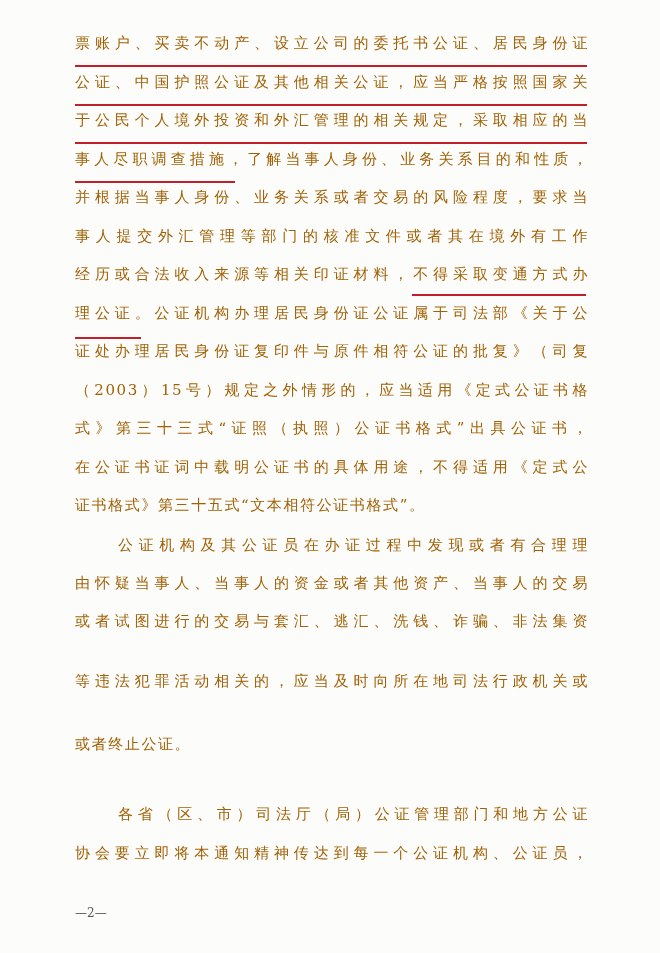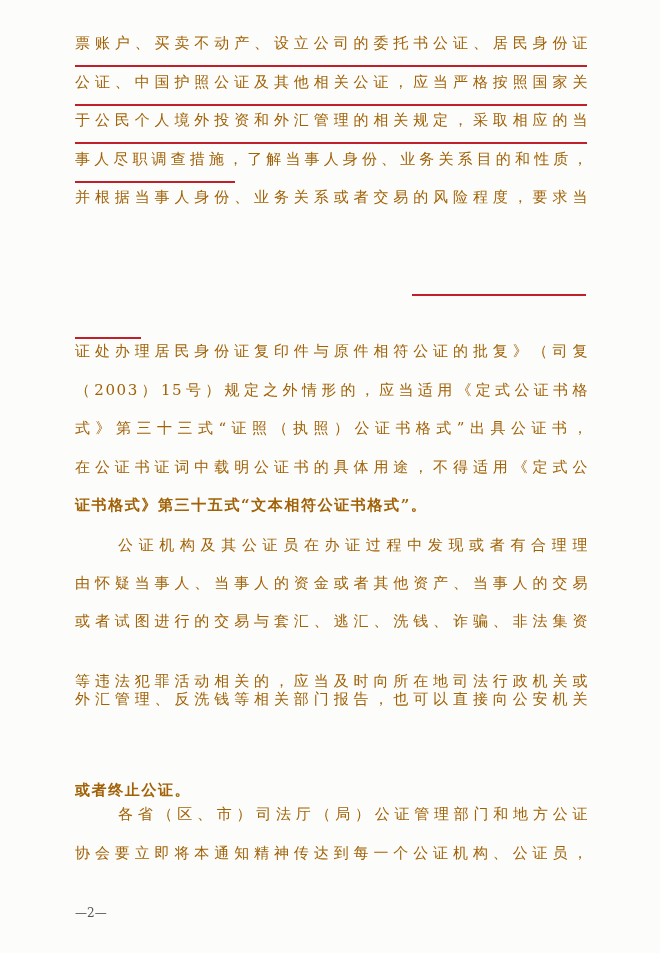--- a/index.html
+++ b/index.html
@@ -5,49 +5,51 @@
   html, body { margin:0; padding:0; }
   body { width:660px; height:953px; background:#fbfbfa; position:relative; overflow:hidden; }
   .page { position:absolute; left:0; top:0; width:660px; height:953px; background:#fcfcfb; }
   .line {
     position:absolute; left:75px; width:514px; height:30px;
     font-family:"DejaVu Serif", serif; font-size:15px; color:#a16207;
     white-space:nowrap; line-height:30px; letter-spacing:1.6px;
     text-align:justify; text-align-last:justify;
   }
   .line.indent { left:118px; width:471px; }
-  .line.last { text-align-last:left;font-weight:bold; }
+  .line.last { text-align-last:left; }
   .uline { position:absolute; height:2px; background:#c0202a; }
   .pagenum { position:absolute; left:75px; top:906px; font-family:"DejaVu Serif", serif; font-size:12px; color:#555; }
 </style>
 </head>
 <body>
 
 <div class="page">
   <div class="line" style="top:28px">票账户、买卖不动产、设立公司的委托书公证、居民身份证</div>
   <div class="uline" style="top:65px;left:75px;width:512px"></div>
   <div class="line" style="top:67px">公证、中国护照公证及其他相关公证，应当严格按照国家关</div>
   <div class="uline" style="top:104px;left:75px;width:512px"></div>
   <div class="line" style="top:105px">于公民个人境外投资和外汇管理的相关规定，采取相应的当</div>
   <div class="uline" style="top:142px;left:75px;width:512px"></div>
   <div class="line" style="top:144px">事人尽职调查措施，了解当事人身份、业务关系目的和性质，</div>
   <div class="uline" style="top:181px;left:75px;width:160px"></div>
   <div class="line" style="top:182px">并根据当事人身份、业务关系或者交易的风险程度，要求当</div>
+  <div class="line" style="top:221px">事人提交外汇管理等部门的核准文件或者其在境外有工作</div>
+  <div class="line" style="top:259px">经历或合法收入来源等相关印证材料，不得采取变通方式办</div>
   <div class="uline" style="top:294px;left:412px;width:174px"></div>
+  <div class="line" style="top:298px">理公证。公证机构办理居民身份证公证属于司法部《关于公</div>
   <div class="uline" style="top:337px;left:75px;width:66px"></div>
   <div class="line" style="top:336px">证处办理居民身份证复印件与原件相符公证的批复》（司复</div>
   <div class="line" style="top:375px">（2003）15号）规定之外情形的，应当适用《定式公证书格</div>
   <div class="line" style="top:413px">式》第三十三式“证照（执照）公证书格式”出具公证书，</div>
   <div class="line" style="top:452px">在公证书证词中载明公证书的具体用途，不得适用《定式公</div>
   <div class="line last" style="top:490px;width:400px">证书格式》第三十五式“文本相符公证书格式”。</div>
 
   <div class="line indent" style="top:530px">公证机构及其公证员在办证过程中发现或者有合理理</div>
   <div class="line" style="top:568px">由怀疑当事人、当事人的资金或者其他资产、当事人的交易</div>
   <div class="line" style="top:606px">或者试图进行的交易与套汇、逃汇、洗钱、诈骗、非法集资</div>
   <div class="line" style="top:666px">等违法犯罪活动相关的，应当及时向所在地司法行政机关或</div>
-  <div class="line" style="top:684px">外汇管理、反洗钱等相关部门报告，也可以直接向公安机关</div>
-  <div class="line last" style="top:775px;width:200px">或者终止公证。</div>
+  <div class="line last" style="top:729px;width:200px">或者终止公证。</div>
 
   <div class="line" style="top:838px">协会要立即将本通知精神传达到每一个公证机构、公证员，</div>
   <div class="line indent" style="top:799px">各省（区、市）司法厅（局）公证管理部门和地方公证</div>
 
   <div class="pagenum">—2—</div>
 </div>
 
 </body></html>

